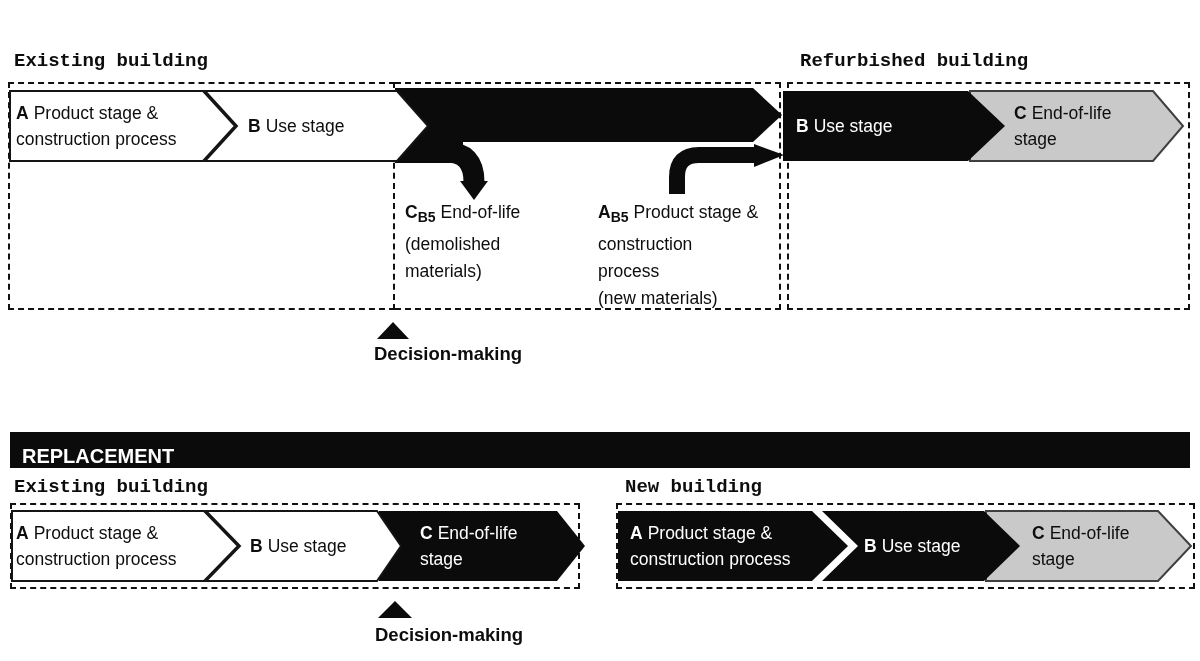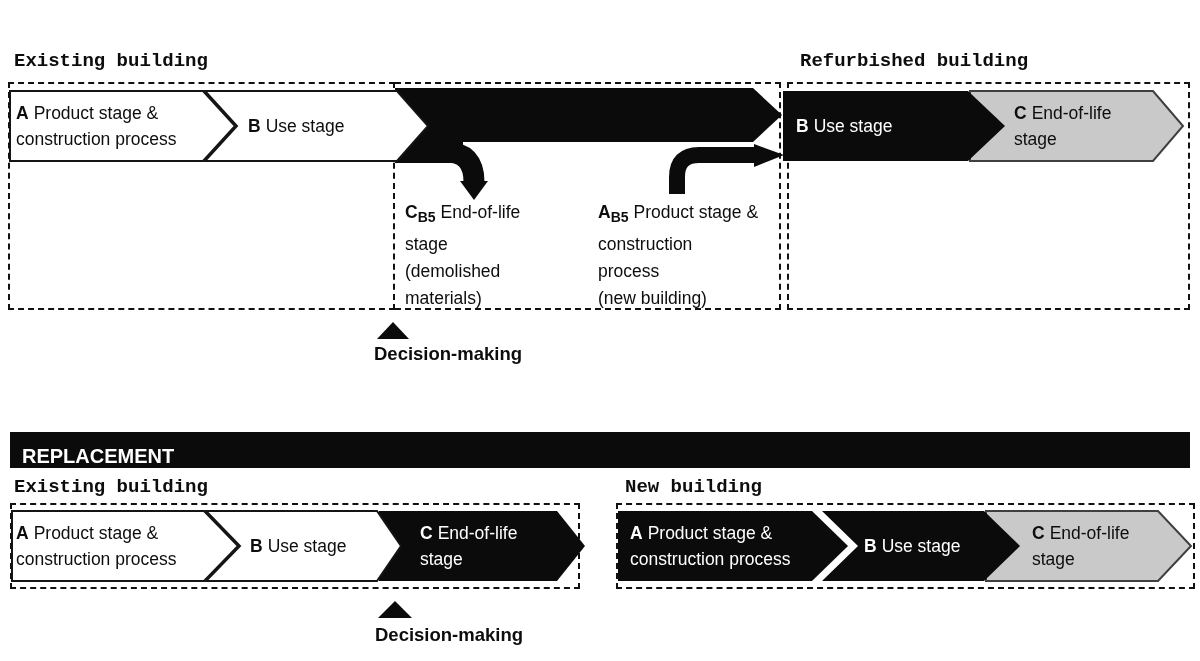--- a/index.html
+++ b/index.html
@@ -81,29 +81,28 @@
   </div>
   <div class="atext wt" style="left:796px;top:91px;height:70px;">
     <span class="tw"><b>B</b><span>Use stage</span></span>
   </div>
   <div class="atext" style="left:1014px;top:91px;width:140px;height:70px;">
     <span class="tw"><b>C</b><span>End-of-life stage</span></span>
   </div>
 
   <div class="ann" style="left:405px;top:199px;width:150px;">
     <b>C</b><sub>B5</sub><span class="l1">End-of-life</span>
-    <div>stage</div>
     <div>(demolished</div>
     <div>materials)</div>
   </div>
   <div class="ann" style="left:598px;top:199px;width:190px;">
     <b>A</b><sub>B5</sub><span class="l1">Product stage &amp;</span>
     <div>construction</div>
     <div>process</div>
-    <div>(new building)</div>
+    <div>(new materials)</div>
   </div>
 
   <div class="decision" style="left:374px;top:343px;">Decision-making</div>
 
   <div class="bar" style="left:10px;top:432px;width:1180px;height:36px;align-items:flex-end;">
     <span>REPLACEMENT</span>
   </div>
 
   <div class="collabel" style="left:14px;top:476px;">Existing building</div>
   <div class="collabel" style="left:625px;top:476px;">New building</div>

